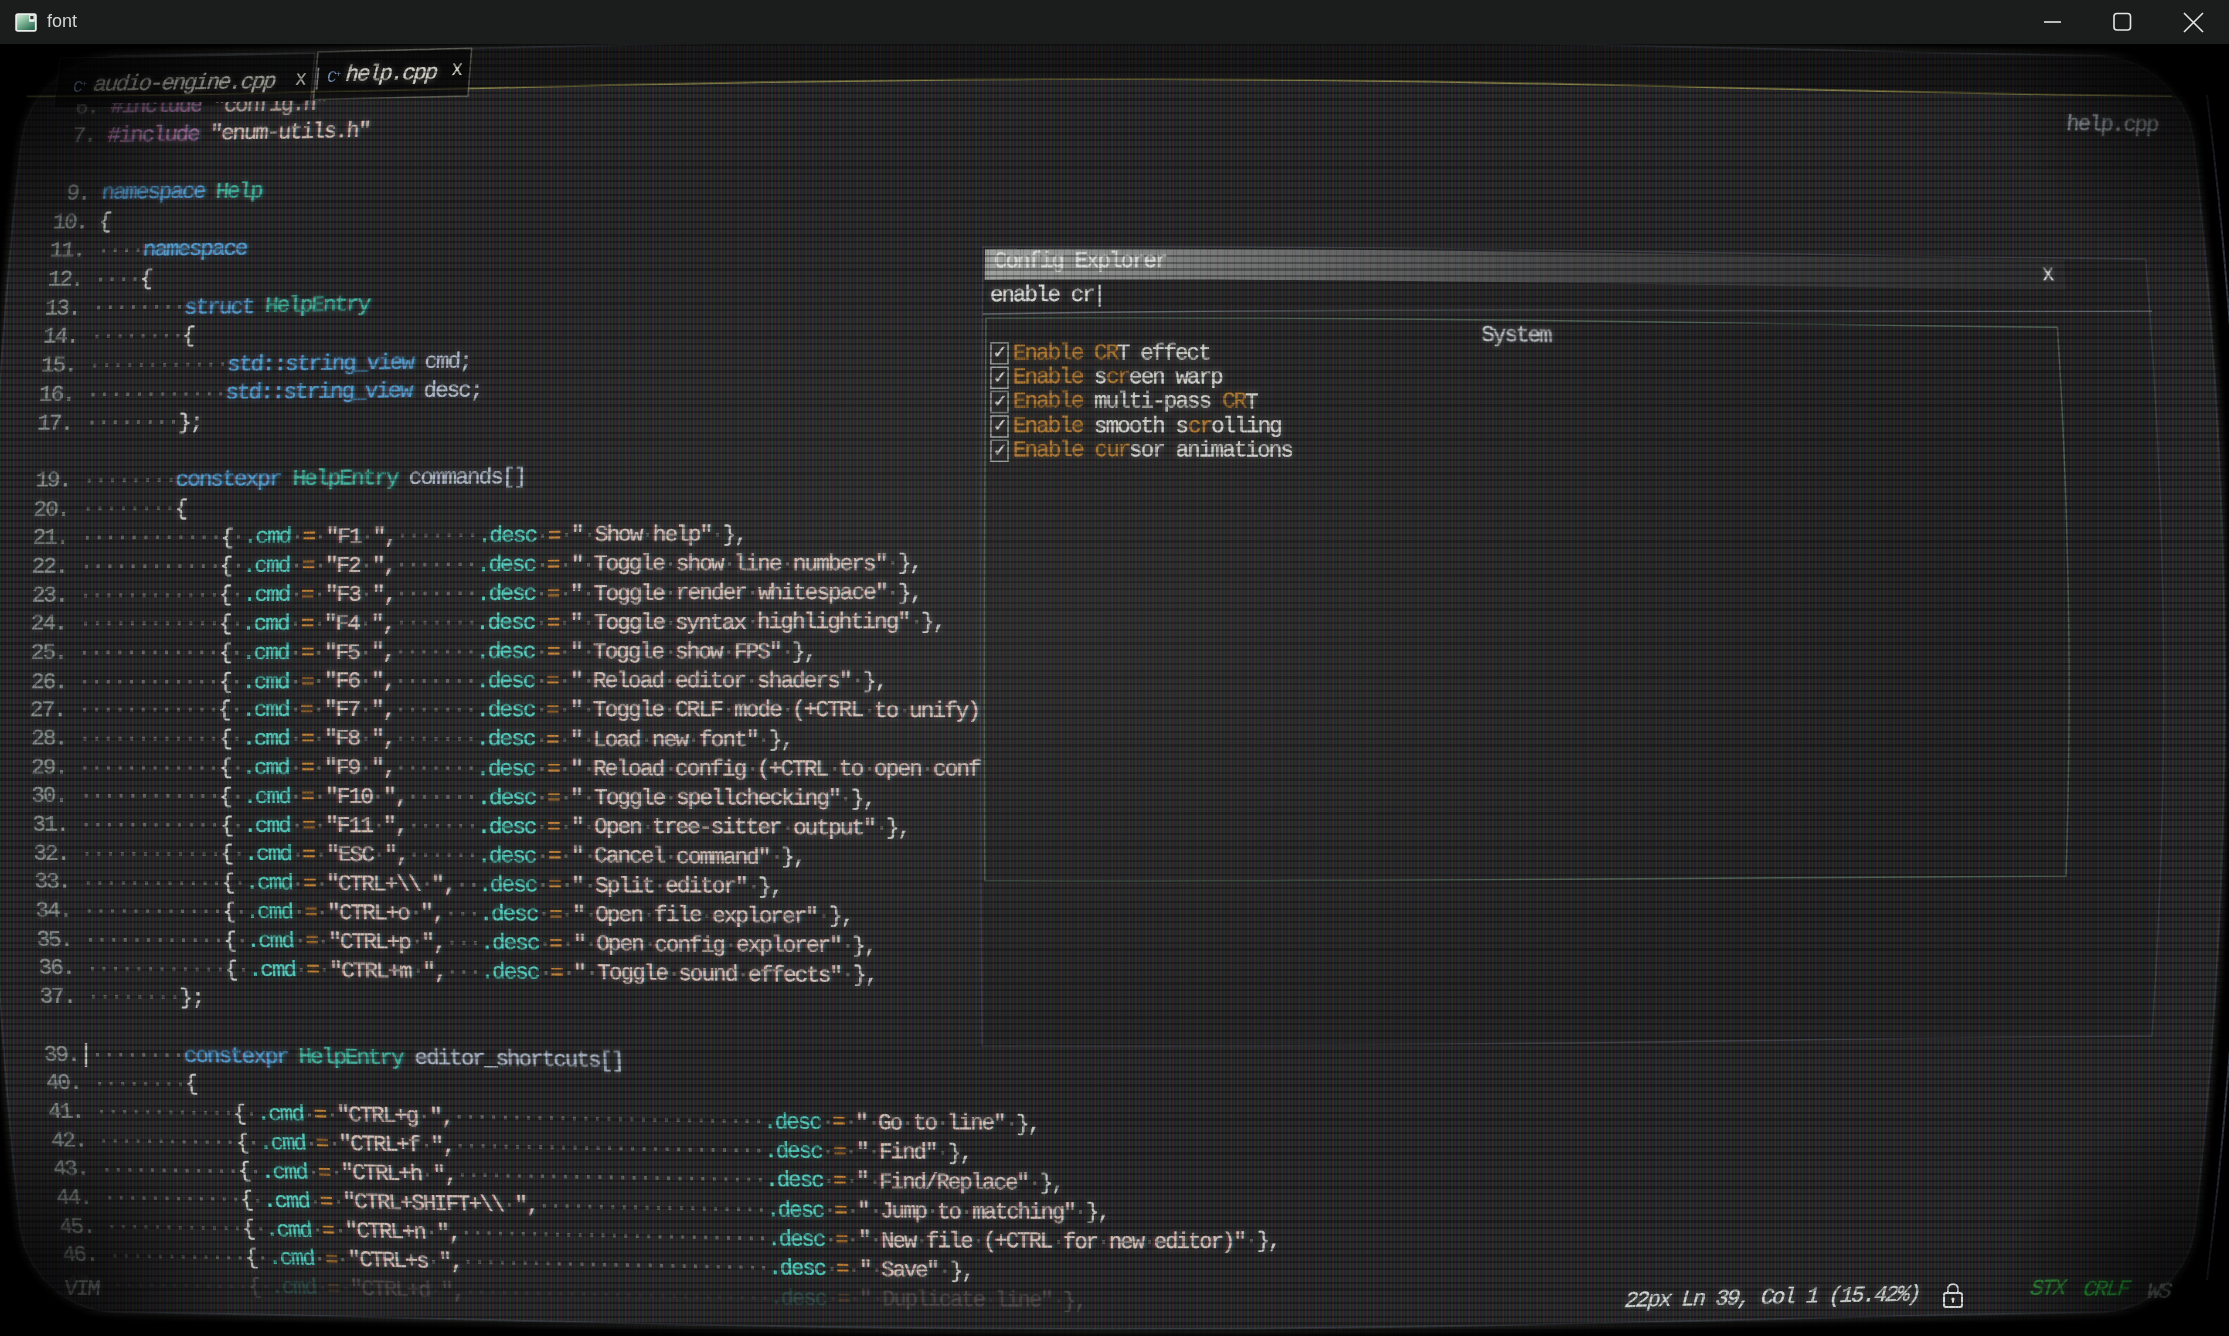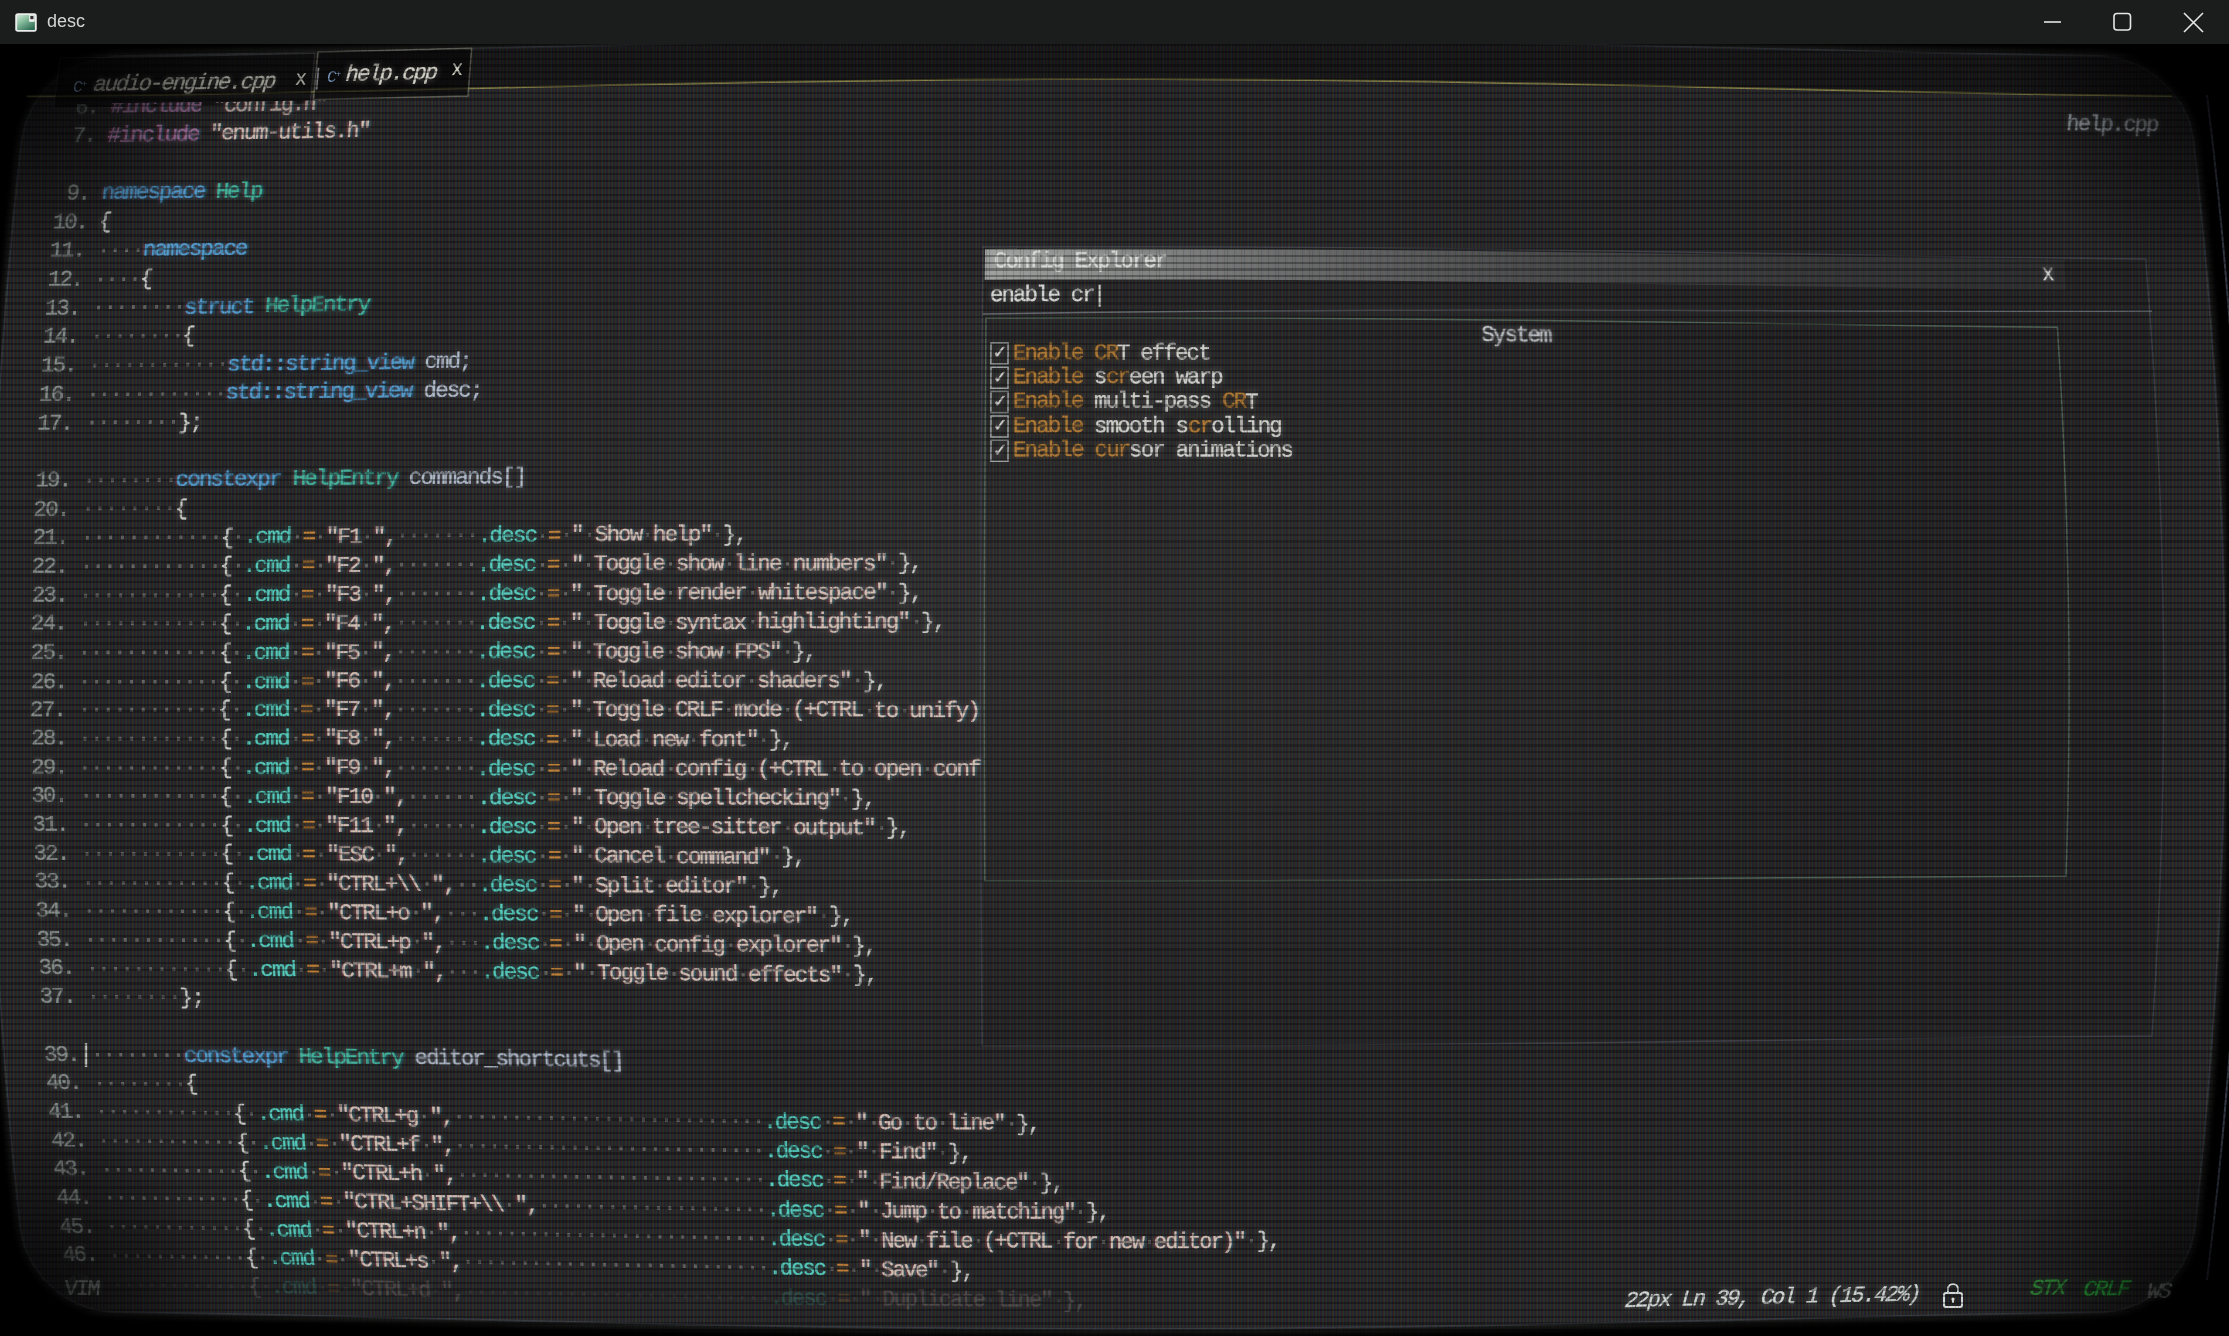--- a/index.html
+++ b/index.html
@@ -761,18 +761,18 @@
         <linearGradient id="ic" x1="0" y1="0" x2="0.7" y2="1">
           <stop offset="0" stop-color="#ddeee2"></stop>
           <stop offset="0.4" stop-color="#8fc3a4"></stop>
           <stop offset="1" stop-color="#2a6a50"></stop>
         </linearGradient>
       </defs>
 <rect x="1.5" y="1.5" width="25" height="23" rx="2" fill="url(#ic)" stroke="#ececec" stroke-width="2.4"></rect>
 <rect x="18" y="3" width="7" height="9" fill="#f4f4f4"></rect>
 <rect x="19.5" y="4" width="4" height="4.5" fill="#2f2f2f"></rect>
 </svg>
-<span id="ttext">desc</span>
+<span id="ttext">font</span>
 <svg width="200" height="44" viewBox="0 0 200 44" style="position:absolute;right:14px;top:0" stroke="#e6e6e6" stroke-width="1.6" fill="none">
 <path d="M 29,22 H 46"></path>
 <rect x="99" y="13.5" width="16.5" height="16.5" rx="3"></rect>
 <path d="M 169,13 L 188,32 M 188,13 L 169,32"></path>
 </svg>
 </div>
 </body></html>

